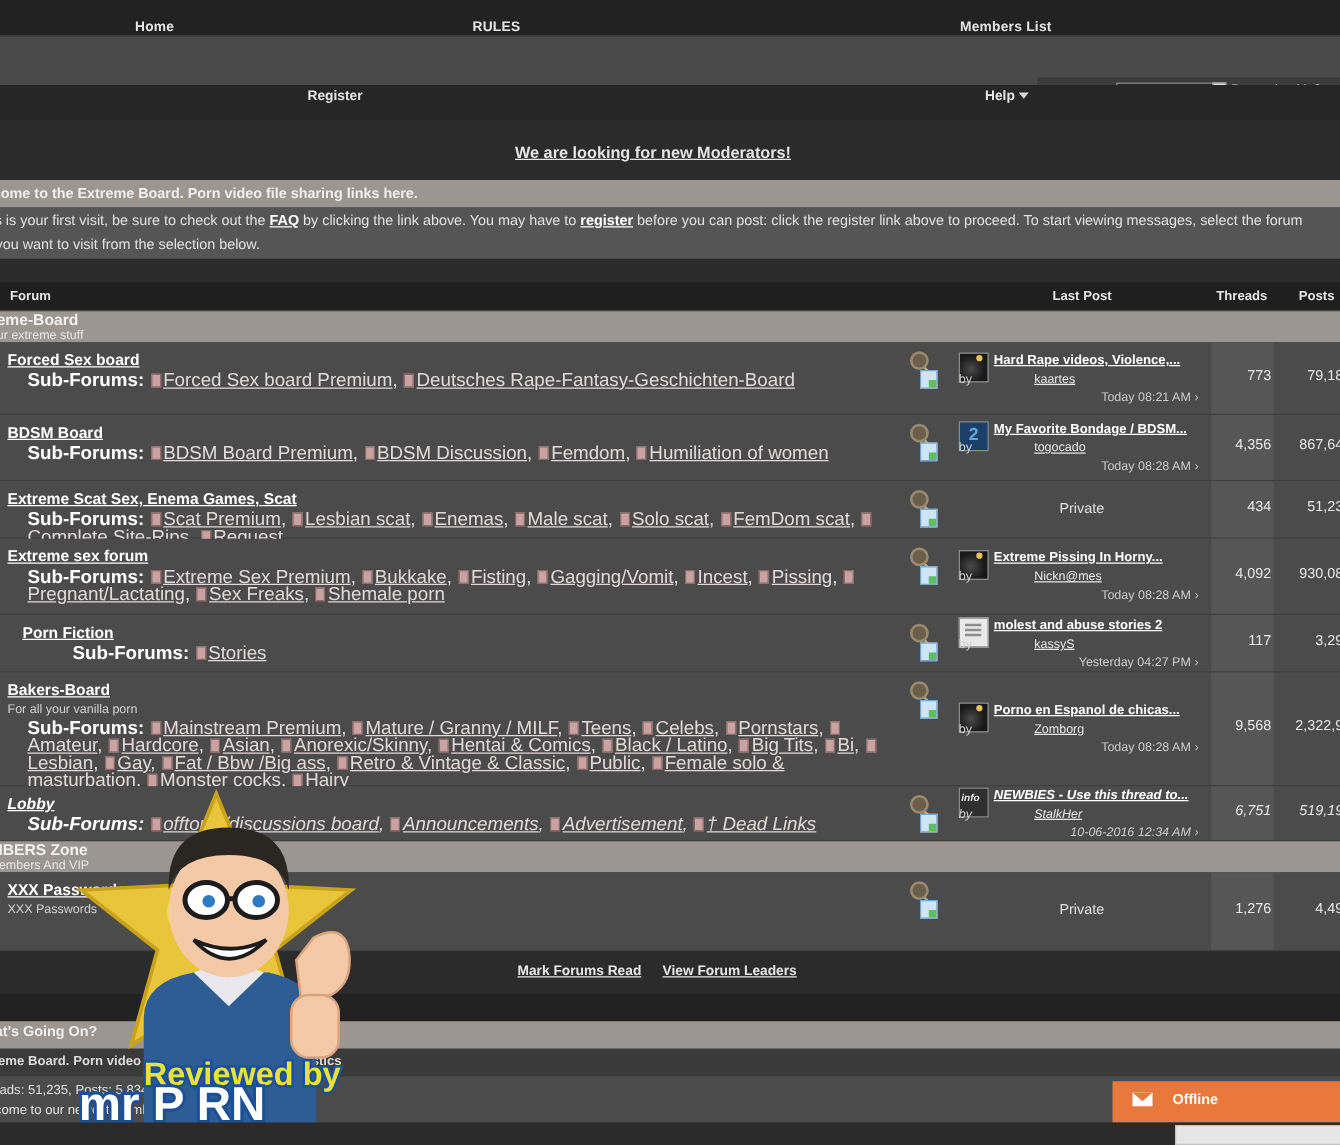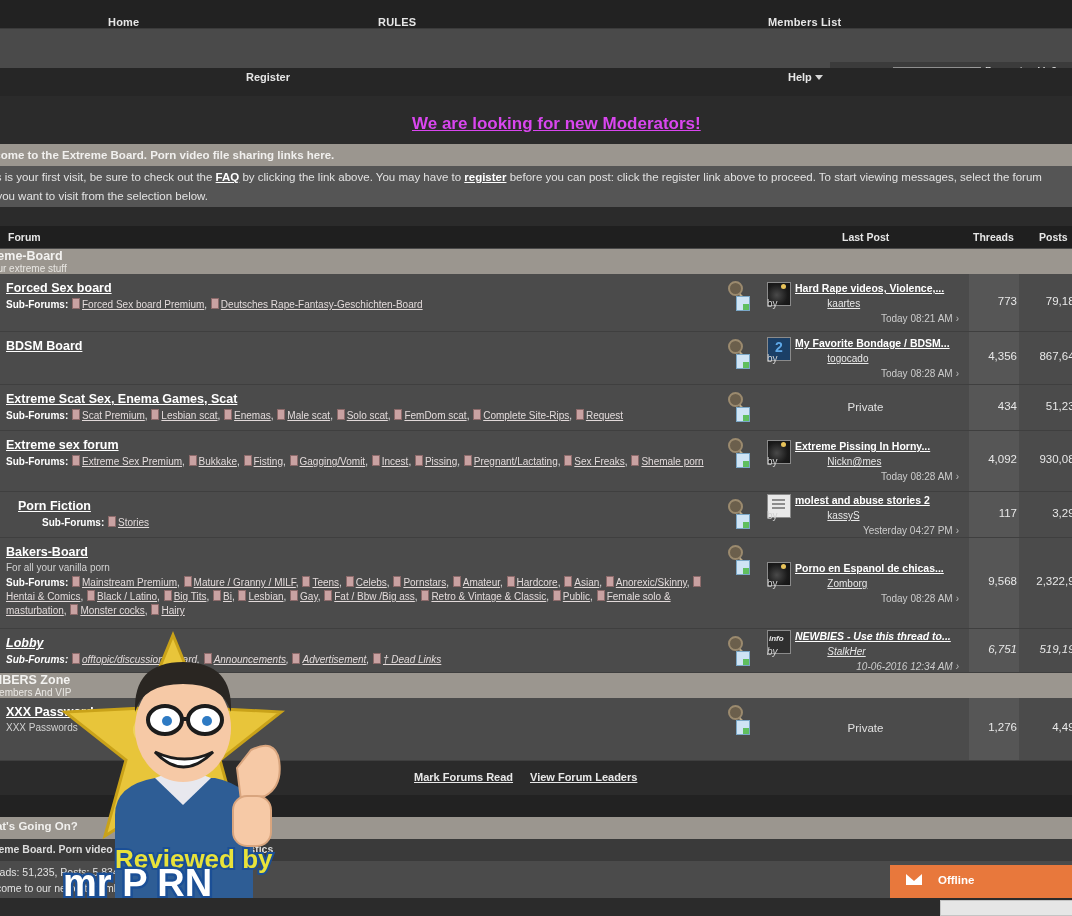--- a/index.html
+++ b/index.html
@@ -40,21 +40,21 @@
 
   
   .subnav{height:28px;background:#262626;position:relative;}
   .subnav .navlink{position:absolute;top:3px;font-size:11px;font-weight:bold;color:#e6e6e6;text-decoration:none;}
   .nav-register{left:246px;}
   .nav-help{left:788px;}
   .caret{display:inline-block;width:0;height:0;border-left:4px solid transparent;border-right:4px solid transparent;border-top:5px solid #d6d6d6;margin-left:3px;vertical-align:1px;}
 
   
   .modbanner{height:48px;background:#2b2b2b;position:relative;}
-  .modbanner a{position:absolute;left:412px;top:18px;color:#d946ef;font-weight:bold;font-size:17px;text-decoration:underline;}
+  .modbanner a{position:absolute;left:412px;top:18px;color:#e5e5e5;font-weight:bold;font-size:13px;text-decoration:underline;}
 
   
   .welcome-title{height:22px;background:#9b968f;color:#f1f0ee;font-weight:bold;font-size:11.5px;line-height:22px;padding-left:0;position:relative;}
   .welcome-title span{position:absolute;left:-26px;white-space:nowrap;}
   .welcome-body{background:#555555;color:#e2e2e2;font-size:11.5px;line-height:19px;height:41px;position:relative;}
   .welcome-body .txt{position:absolute;left:-26px;top:2px;width:1090px;}
   .welcome-body a{color:#ffffff;font-weight:bold;}
   .gap-dark{height:19px;background:#2b2b2b;}
 
   
@@ -68,21 +68,21 @@
   
   .catbar{background:#9b968f;height:25px;position:relative;}
   .catbar .cat-name{position:absolute;left:-27px;top:0px;font-size:12.5px;font-weight:bold;color:#f3f2f0;white-space:nowrap;}
   .catbar .cat-desc{position:absolute;left:-27px;top:14px;font-size:10px;color:#e8e6e2;white-space:nowrap;}
 
   
   .rows{position:relative;background:#4b4b4b;}
   .frow{position:relative;background:#4b4b4b;border-bottom:1px solid #3f3f3f;}
   .frow .fname{position:absolute;left:6px;font-size:12.5px;font-weight:bold;color:#ffffff;text-decoration:underline;white-space:nowrap;}
   .frow .fdesc{position:absolute;left:6px;font-size:10px;color:#d2d2d2;}
-  .frow .fsub{position:absolute;left:6px;width:700px;font-size:10px;color:#e0e0e0;line-height:14px;}
+  .frow .fsub{position:absolute;left:22px;width:700px;font-size:15px;color:#e0e0e0;line-height:14px;}
   .fsub b{color:#ffffff;}
   .fsub a{color:#e2dada;text-decoration:underline;}
   .subicon{display:inline-block;width:6px;height:9px;background:#c9a2a2;border:1px solid #8c6a6a;vertical-align:-1px;margin:0 2px 0 1px;}
 
   .icons{position:absolute;right:312px;width:32px;}
   .ic-search{display:inline-block;width:11px;height:11px;border-radius:50%;border:2px solid #9b8a6e;background:#6b5f4c;position:relative;vertical-align:middle;}
   .ic-search:after{content:"";position:absolute;right:-3px;bottom:-3px;width:5px;height:2px;background:#b9a888;transform:rotate(45deg);}
   .ic-feed{display:inline-block;width:12px;height:13px;background:#cfe4f5;border:1px solid #7aa7c7;position:relative;vertical-align:middle;margin-left:8px;}
   .ic-feed:after{content:"";position:absolute;right:0;bottom:0;width:6px;height:6px;background:#5fbf5f;}
 
@@ -205,20 +205,21 @@
         <a class="lp-title" href="#">Hard Rape videos, Violence,...</a>
         <div class="lp-by">by <a href="#">kaartes</a></div>
         <div class="lp-time"><span>Today 08:21 AM</span><span class="lp-arrow">›</span></div>
       </div>
       <div class="cellbg-threads" style="top: 0px; height: 57px;"></div>
       <div class="col-threads" style="top: 21px; background: transparent;">773</div>
       <div class="col-posts" style="top: 21px; background: transparent;">79,184</div>
     </div>
     <div class="frow" style="height: 52px;">
       <a class="fname" href="#" style="top: 7px;">BDSM Board</a>
+      <div class="fsub" style="top: 24px;"><b>Sub-Forums: </b><span class="subicon"></span><a href="#">BDSM Board Premium</a>, <span class="subicon"></span><a href="#">BDSM Discussion</a>, <span class="subicon"></span><a href="#">Femdom</a>, <span class="subicon"></span><a href="#">Humiliation of women</a></div>
       <div class="icons" style="top: 7px;"><span class="ic-search"></span><span class="ic-feed"></span></div>
       <div class="lastpost" style="top: 3px;">
         <div class="lp-av blue"></div>
         <a class="lp-title" href="#">My Favorite Bondage / BDSM...</a>
         <div class="lp-by">by <a href="#">togocado</a></div>
         <div class="lp-time"><span>Today 08:28 AM</span><span class="lp-arrow">›</span></div>
       </div>
       <div class="cellbg-threads" style="top: 0px; height: 52px;"></div>
       <div class="col-threads" style="top: 18px; background: transparent;">4,356</div>
       <div class="col-posts" style="top: 18px; background: transparent;">867,640</div>

